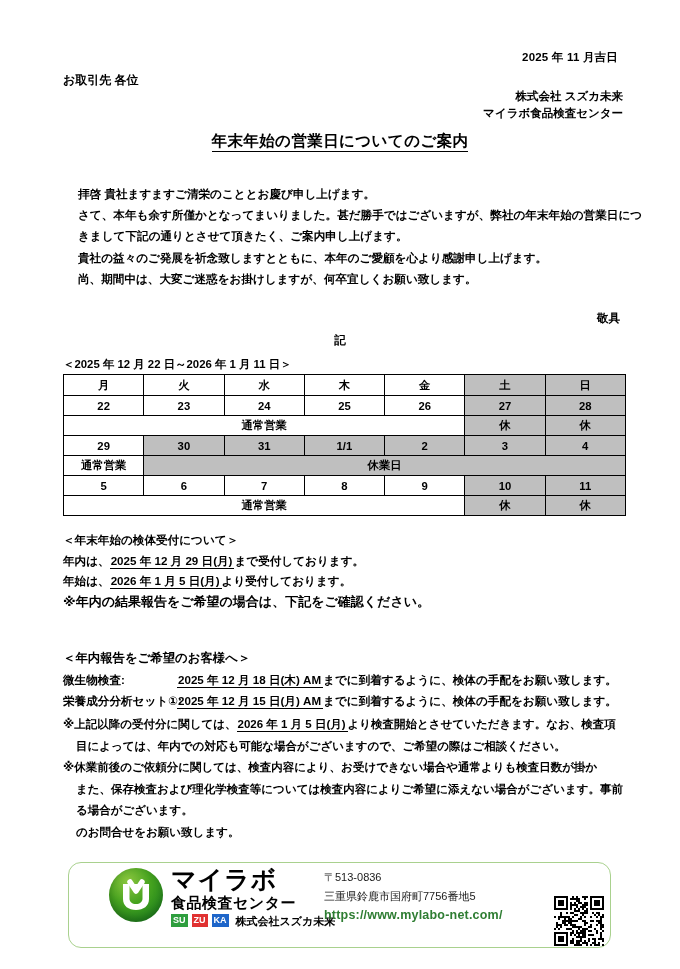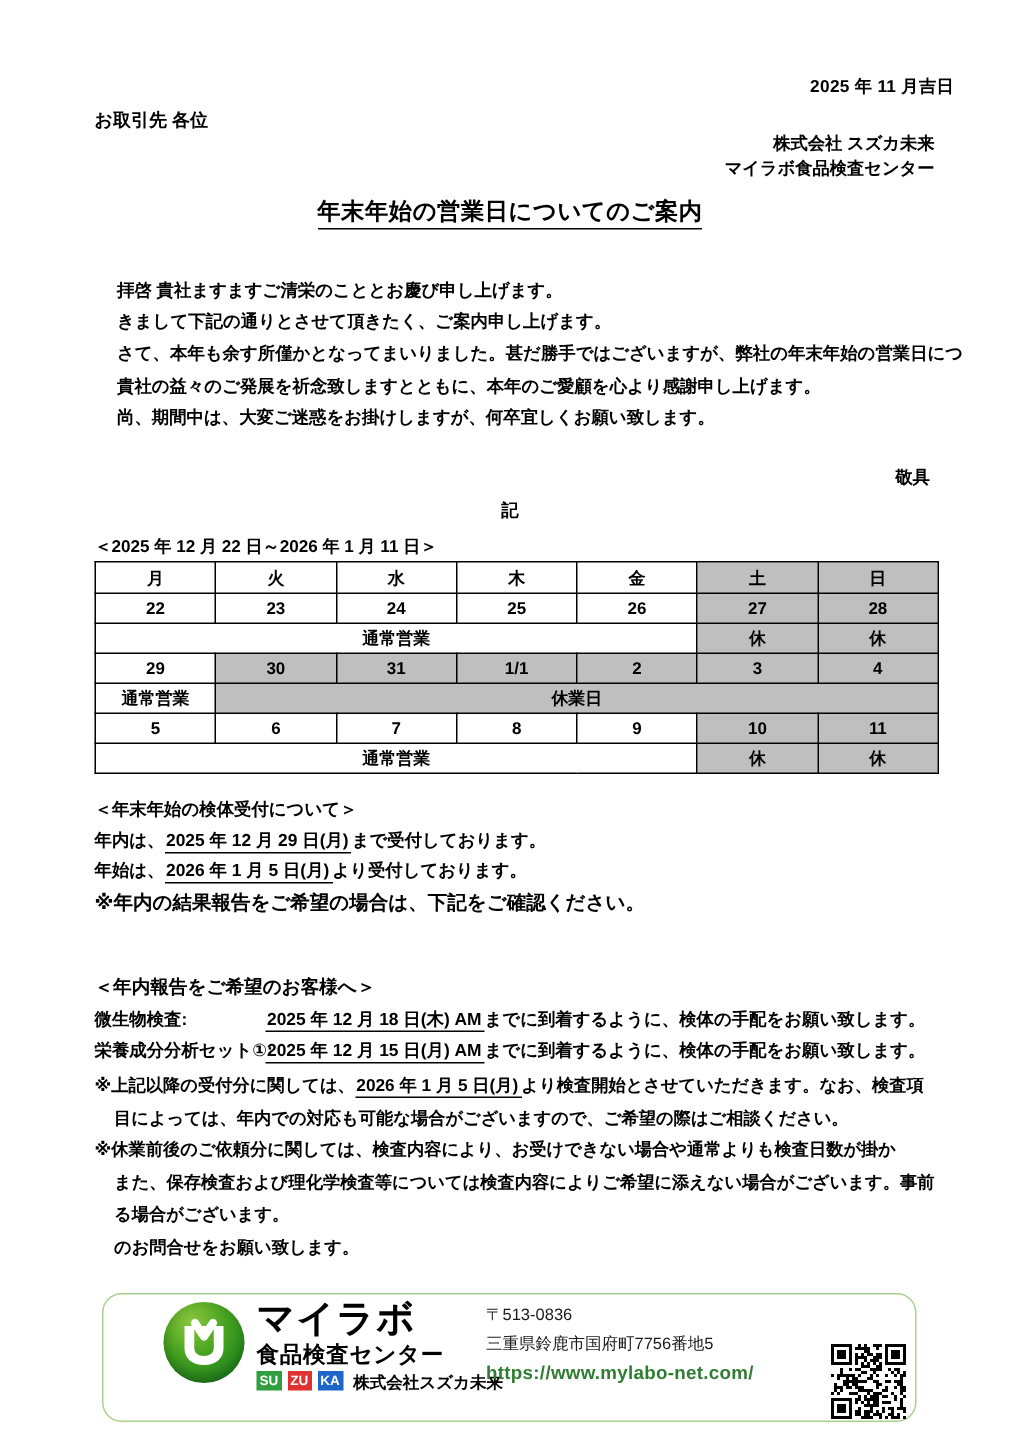--- a/index.html
+++ b/index.html
@@ -19,21 +19,21 @@
   .page {
     position: absolute;
     left: 0; top: 0;
     width: 680px;
     height: 969px;
   }
 
   
   .doc-date {
     position: absolute;
-    right: 44px;
+    right: 62px;
     top: 50px;
     font-size: 11.5px;
     font-weight: bold;
     letter-spacing: 0.2px;
     white-space: nowrap;
   }
   .addressee {
     position: absolute;
     left: 63px;
     top: 72px;
@@ -273,22 +273,22 @@
     <div>株式会社  スズカ未来</div>
     <div>マイラボ食品検査センター</div>
   </div>
 
   <div class="doc-title">
     <span>年末年始の営業日についてのご案内</span>
   </div>
 
   <div class="body-block">
     <div class="ln">拝啓  貴社ますますご清栄のこととお慶び申し上げます。</div>
+    <div class="ln">さて、本年も余す所僅かとなってまいりました。甚だ勝手ではございますが、弊社の年末年始の営業日につ</div>
     <div class="ln">きまして下記の通りとさせて頂きたく、ご案内申し上げます。</div>
-    <div class="ln">さて、本年も余す所僅かとなってまいりました。甚だ勝手ではございますが、弊社の年末年始の営業日につ</div>
     <div class="ln">貴社の益々のご発展を祈念致しますとともに、本年のご愛顧を心より感謝申し上げます。</div>
     <div class="ln">尚、期間中は、大変ご迷惑をお掛けしますが、何卒宜しくお願い致します。</div>
   </div>
   <div class="keigu">敬具</div>
   <div class="ki">記</div>
 
   <div class="period-label">＜2025 年 12 月 22 日～2026 年 1 月 11 日＞</div>
 
   <div class="cal-wrap">
     <table class="cal">

